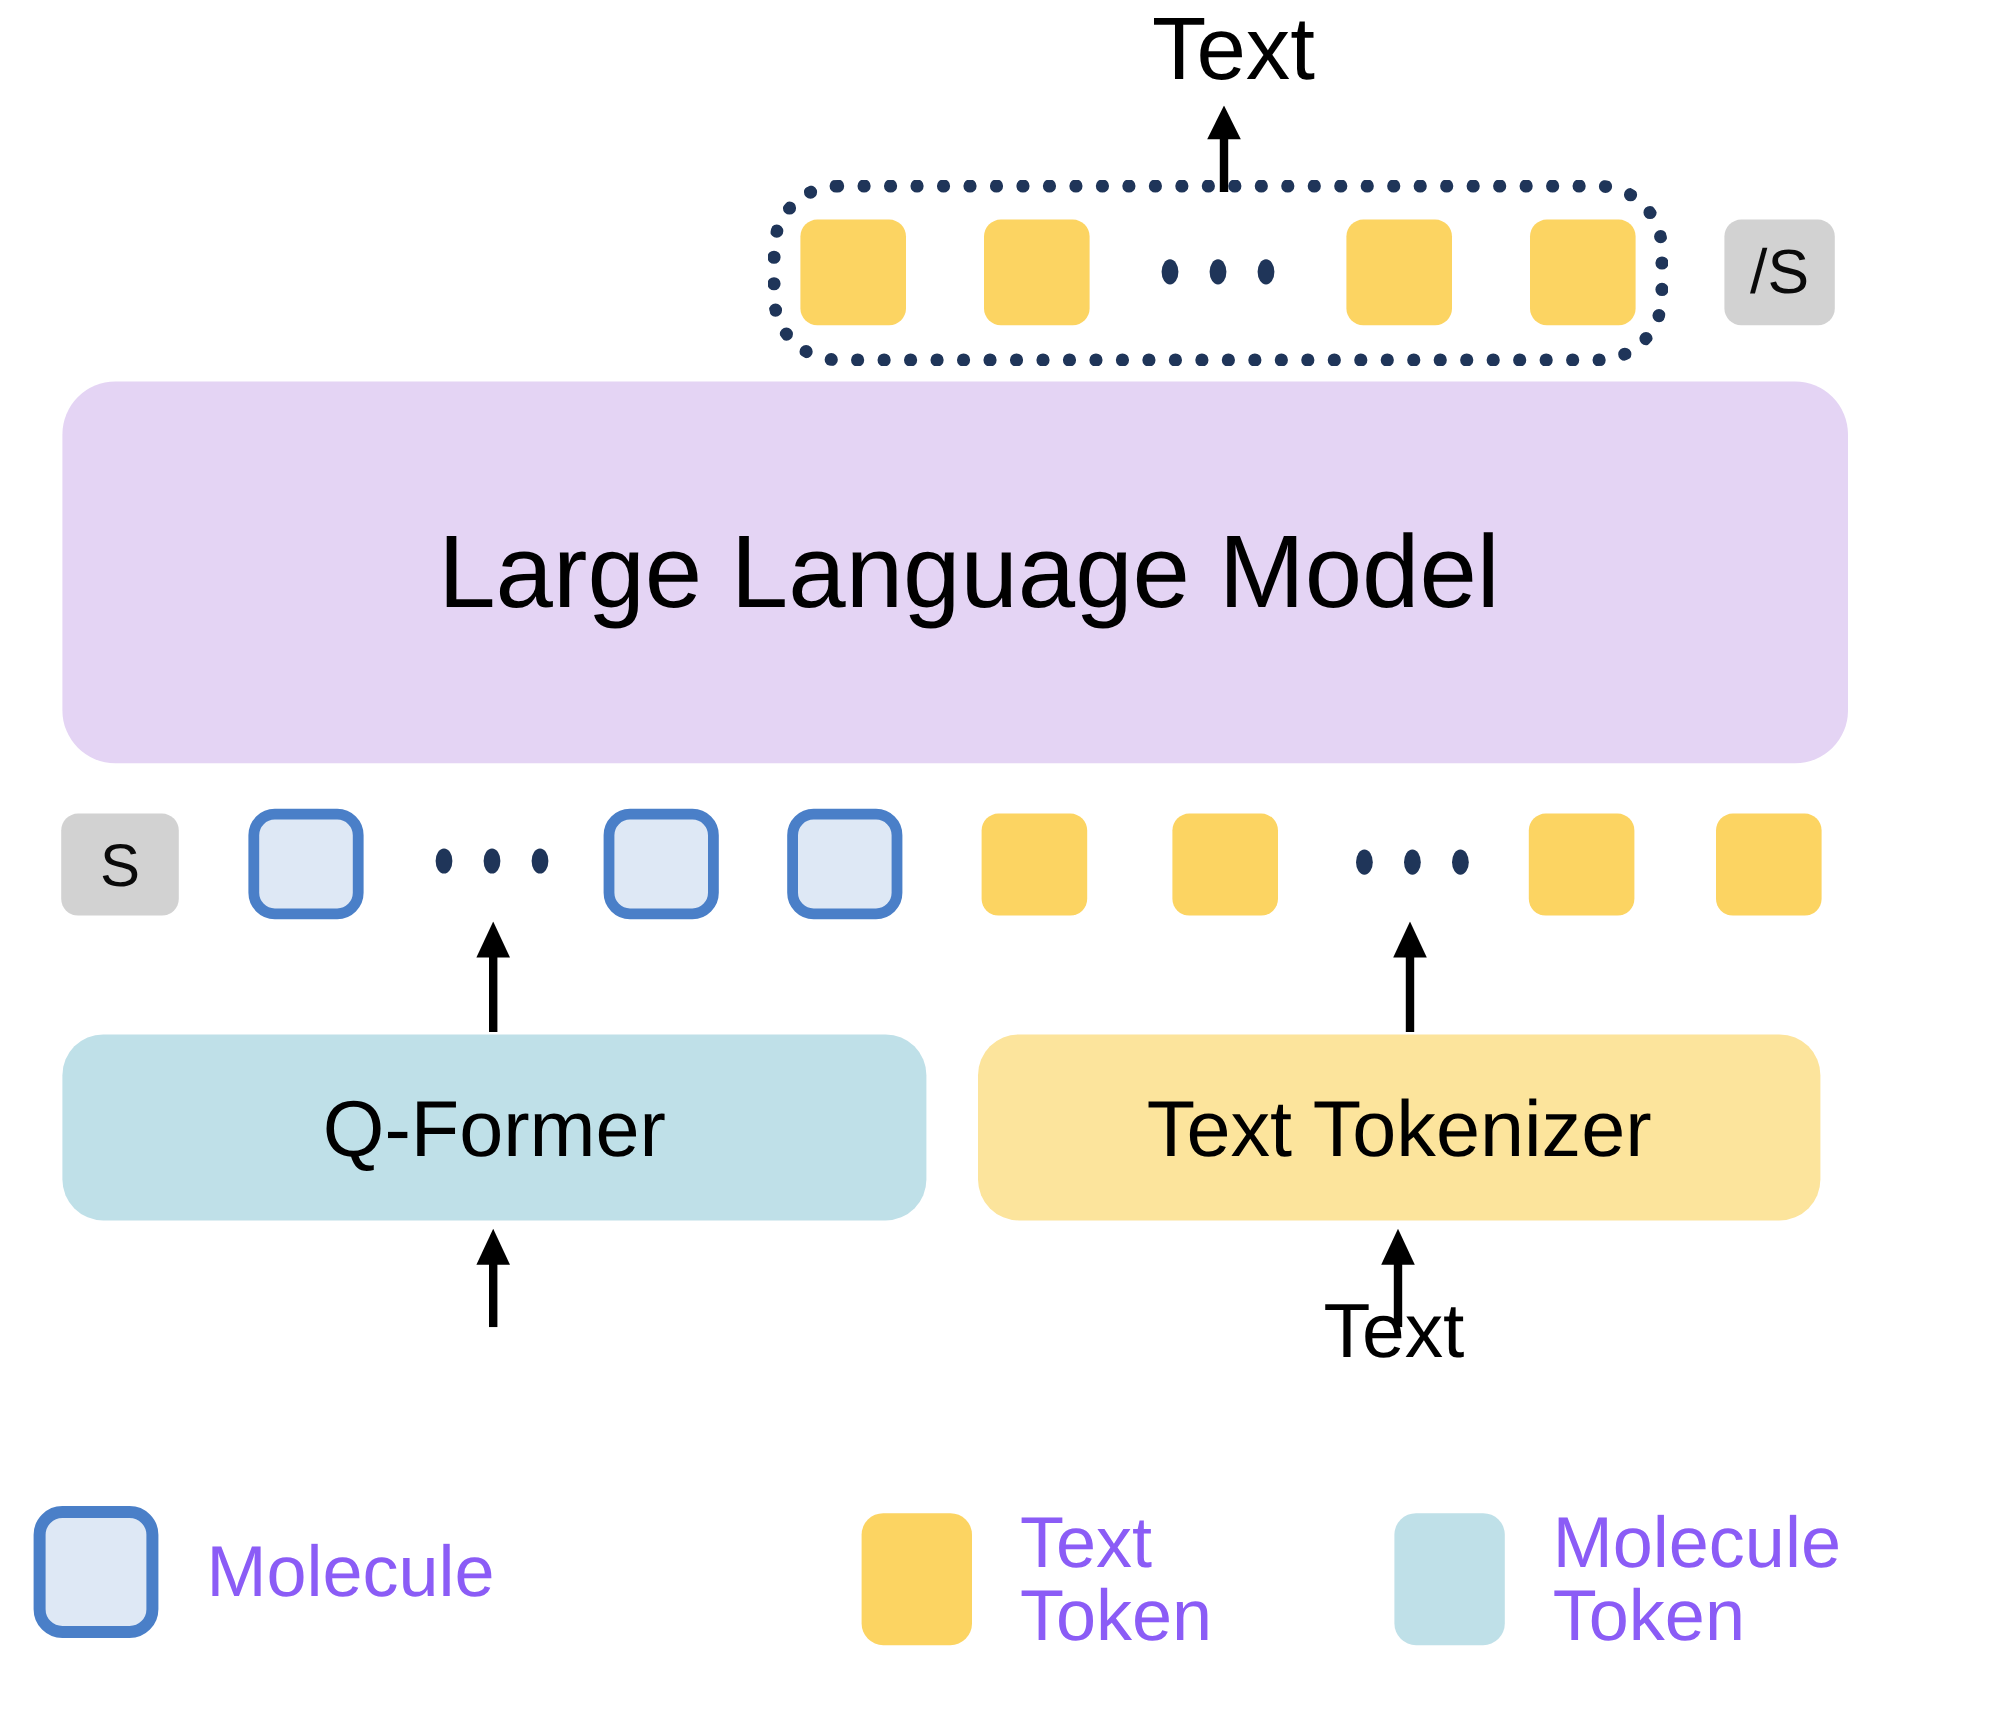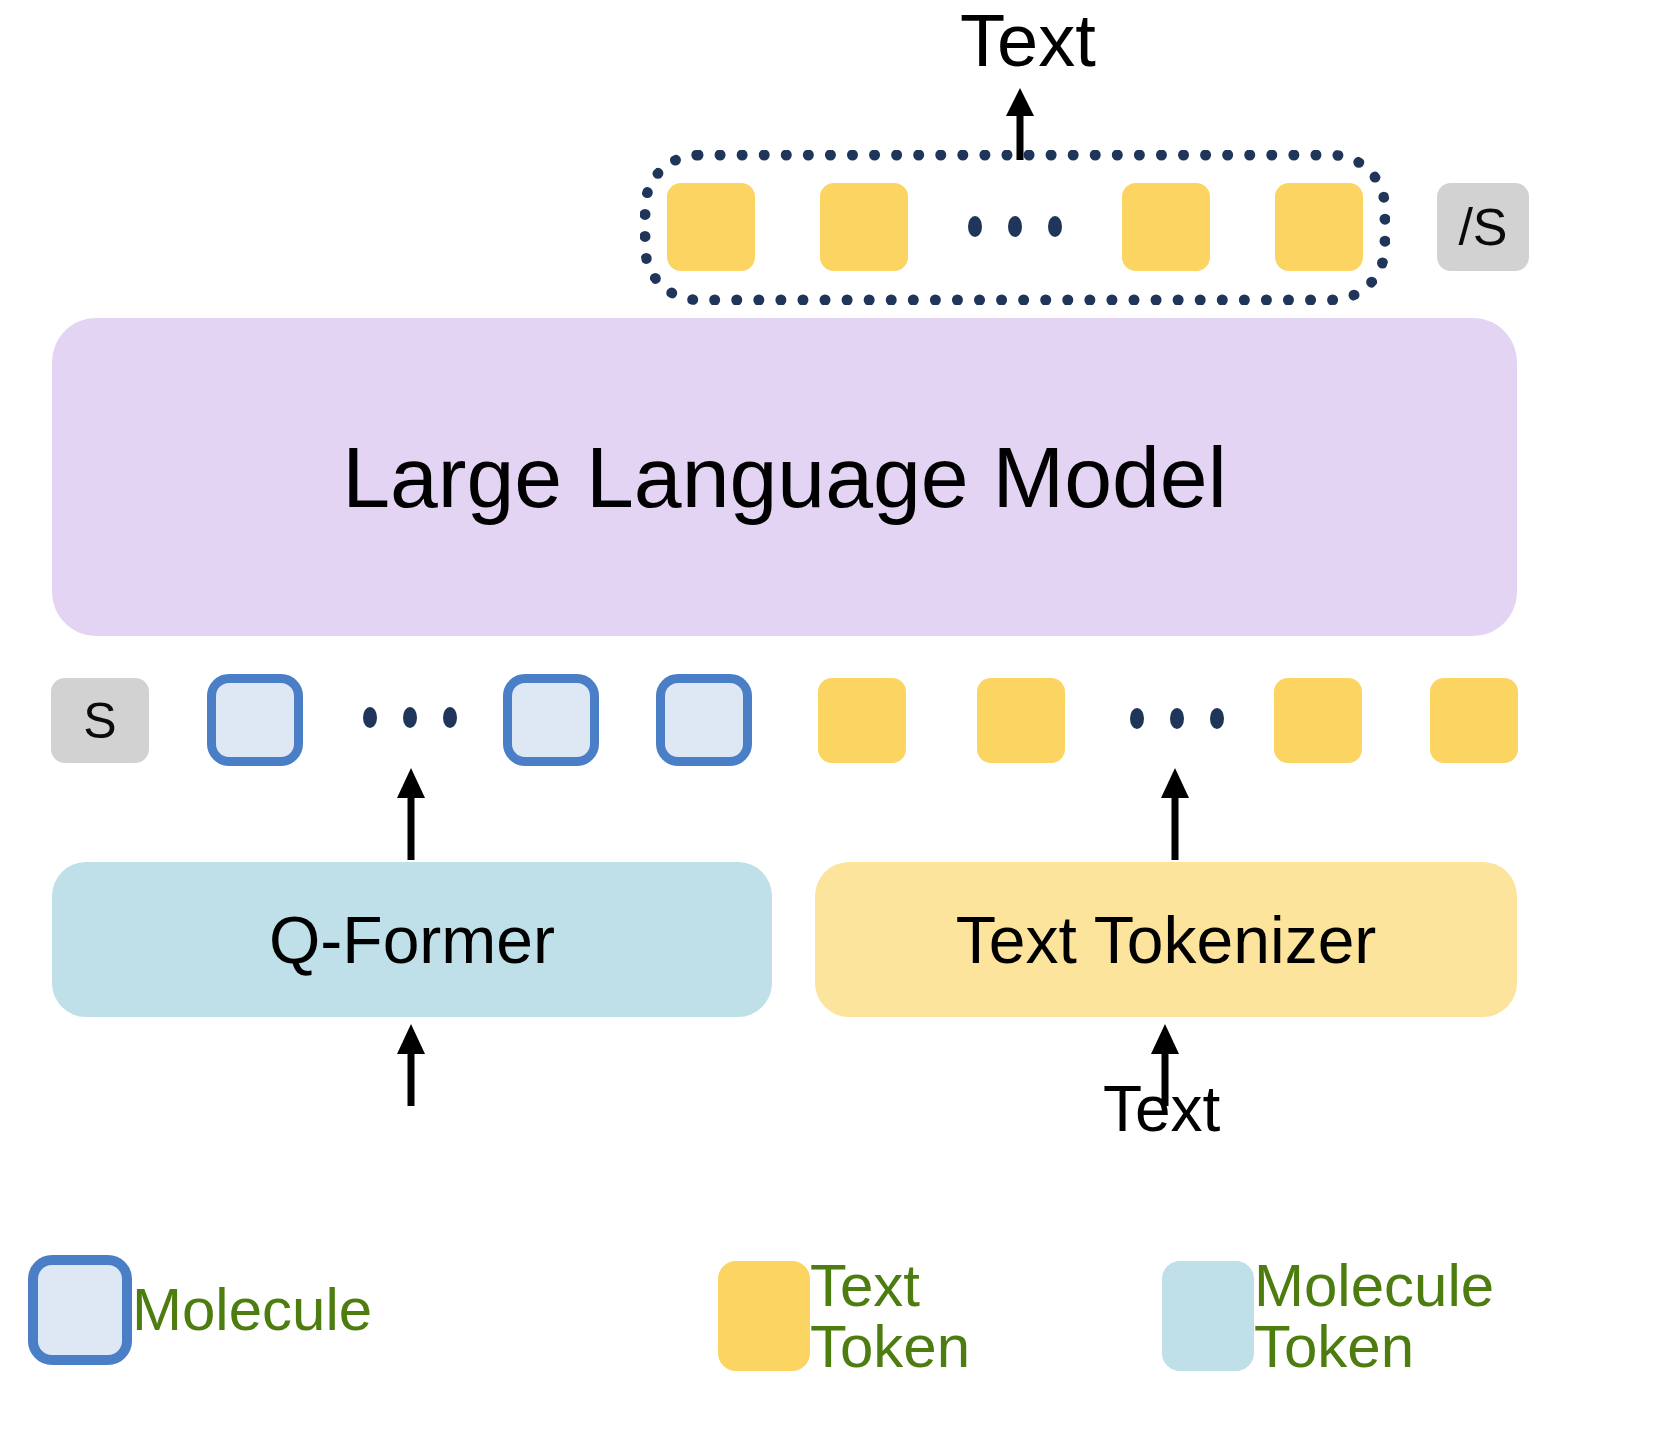--- a/index.html
+++ b/index.html
@@ -13,21 +13,21 @@
   .tok-spec{background:#D2D2D2;display:flex;align-items:center;justify-content:center;
             font-size:52px;color:#0a0a0a;border-radius:14px;}
 
   
   .dots{position:absolute;display:flex;align-items:center;gap:26px;}
   .dots i{display:block;width:14px;height:21px;border-radius:50%;background:#1F3559;}
 
   
   .block{position:absolute;display:flex;align-items:center;justify-content:center;
          color:#000;font-weight:400;white-space:nowrap;}
-  .block-llm{background:#E4D4F4;border-radius:44px;font-size:86px;}
+  .block-llm{background:#E4D4F4;border-radius:44px;font-size:86px;padding-left:23px;}
   .block-q{background:#BFE0E8;border-radius:34px;font-size:66px;}
   .block-t{background:#FCE49C;border-radius:34px;font-size:66px;}
 
   
   .dashed{position:absolute;border:11px dotted #1F3559;border-radius:58px;box-sizing:border-box;}
 
   
   .arrow{position:absolute;}
 
   
@@ -36,21 +36,21 @@
   .lbl-foot{font-size:64px;}
 
   
   .legend{position:absolute;left:0;top:1215px;width:1661px;height:200px;}
   .lg-item{position:absolute;display:flex;align-items:center;}
   .lg-sw{flex:0 0 auto;}
   .lg-sw.embed{width:104px;height:110px;background:#DEE8F5;border:10px solid #4A7FC8;
                box-sizing:border-box;border-radius:24px;}
   .lg-sw.text{width:92px;height:110px;background:#FCD462;border-radius:18px;}
   .lg-sw.mol{width:92px;height:110px;background:#BFE0E8;border-radius:18px;}
-  .lg-tx{font-size:60px;line-height:1.02;color:#4d7c0f;}
+  .lg-tx{margin-left:40px;font-size:60px;line-height:1.02;color:#8b5cf6;}
   .lg-tx div{white-space:nowrap;}
 </style>
 </head>
 <body>
 
 <div class="stage">
 
   <div class="lbl lbl-top" style="left:960px;top:-2px;">Text</div>
 
   <svg class="arrow" style="left:1000px;top:88px;" width="40" height="72">

